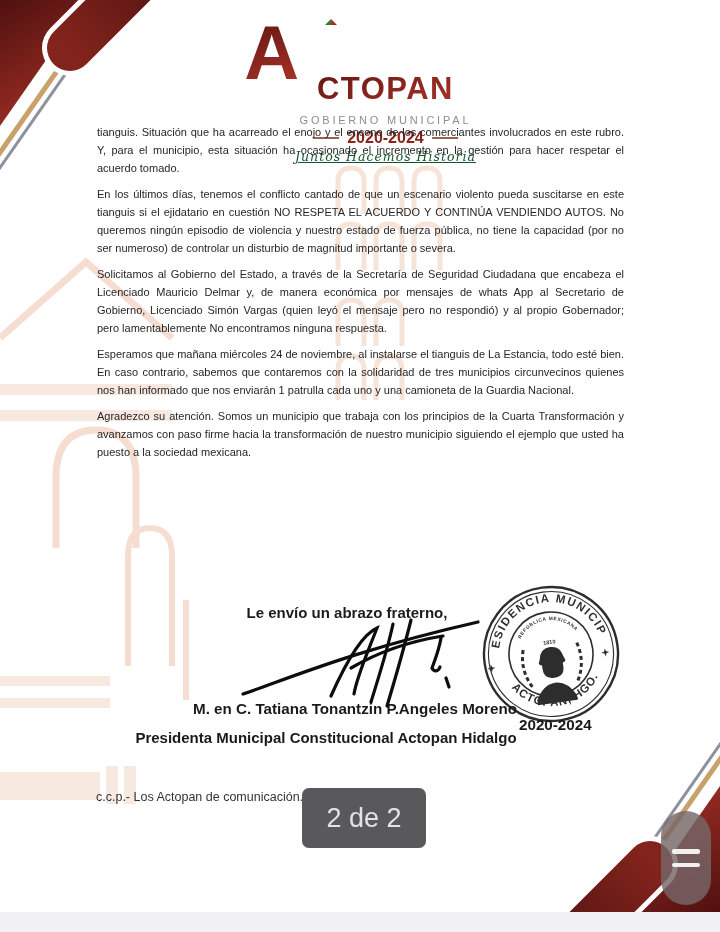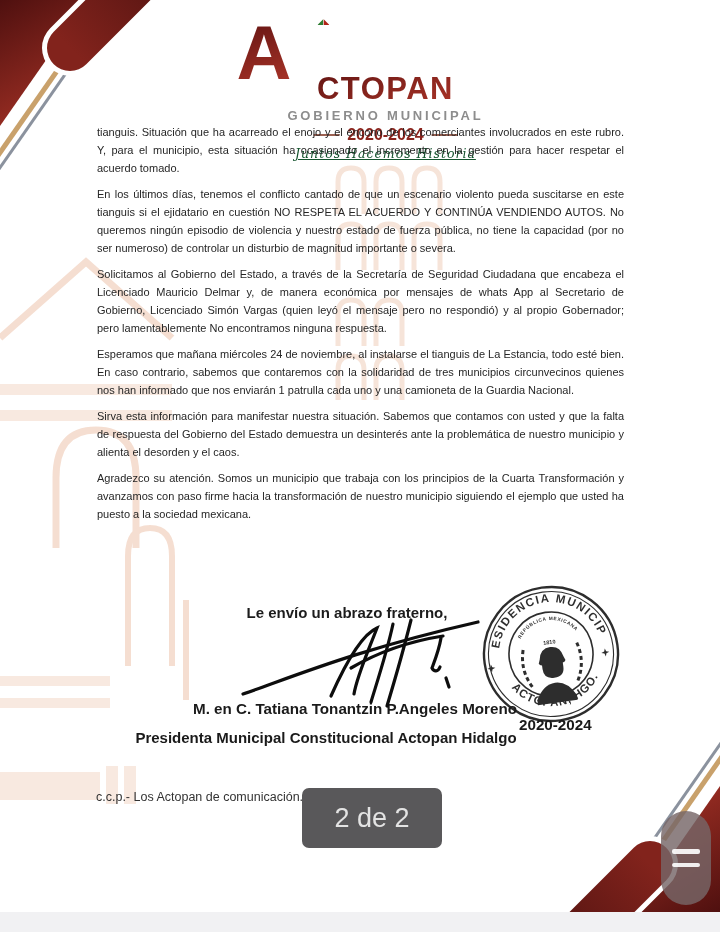--- a/index.html
+++ b/index.html
@@ -22,21 +22,21 @@
     background:linear-gradient(160deg,#6b1815 10%,#a33126 90%);
     -webkit-background-clip:text;background-clip:text;color:transparent;}
   .logo-right{display:flex;flex-direction:column;align-items:center;margin-left:-4px;padding-top:3px;position:relative;}
   .logo-ctopan{font-size:31px;font-weight:bold;letter-spacing:1.5px;line-height:1;
     background:linear-gradient(160deg,#6b1815 10%,#a33126 90%);
     -webkit-background-clip:text;background-clip:text;color:transparent;margin-top:48px;}
   .flag-accent{position:absolute;top:-3px;left:30px;width:12px;height:6px;display:flex;}
   .flag-accent i{display:block;width:6px;height:6px;}
   .flag-accent i.g{background:#2e7d32;clip-path:polygon(0 100%,100% 0,100% 100%);}
   .flag-accent i.r{background:#b02318;clip-path:polygon(0 0,0 100%,100% 100%);}
-  .logo-gob{margin-top:4px;font-size:13px;letter-spacing:2.8px;color:#8d8d8d;font-weight:700;white-space:nowrap;}
+  .logo-gob{margin-top:10px;font-size:11px;letter-spacing:2.8px;color:#8d8d8d;font-weight:400;white-space:nowrap;}
   .logo-term{margin-top:3px;display:flex;align-items:center;gap:8px;font-size:16px;font-weight:bold;color:#8a241d;}
   .logo-term .rule{display:block;width:26px;height:2.5px;background:#9b6152;}
   .logo-slogan{margin-top:2px;font-family:"DejaVu Serif",serif;font-style:italic;font-size:12.5px;color:#14532d;letter-spacing:1px;text-decoration:underline;}
 
   
   .letter{position:absolute;left:97px;top:123px;width:527px;z-index:2;
     text-align:justify;font-size:11px;line-height:18px;color:#262626;}
   .letter p{margin:0 0 8px 0;}
 
   .closing{position:absolute;left:0;width:694px;top:604px;text-align:center;
@@ -47,21 +47,21 @@
 
   .signer-name{position:absolute;left:0;width:710px;top:700px;text-align:center;
     font-size:15.2px;font-weight:bold;color:#1a1a1a;z-index:3;}
   .signer-term{position:absolute;left:519px;top:716px;font-size:15.2px;font-weight:bold;color:#1a1a1a;z-index:3;}
   .signer-title{position:absolute;left:0;width:652px;top:729px;text-align:center;
     font-size:15px;font-weight:bold;color:#1a1a1a;z-index:3;}
 
   .cc-line{position:absolute;left:96px;top:790px;font-size:12.5px;color:#333;z-index:3;}
 
   
-  .page-badge{position:absolute;left:302px;top:788px;width:140px;height:60px;background:#59585a;
+  .page-badge{position:absolute;left:302px;top:788px;width:124px;height:60px;background:#59585a;
     border-radius:7px;display:flex;align-items:center;justify-content:center;
     font-size:27px;color:#e3e3e3;z-index:5;}
   .menu-pill{position:absolute;left:661px;top:811px;width:50px;height:94px;border-radius:25px;
     background:rgba(118,102,104,0.82);z-index:6;display:flex;flex-direction:column;
     align-items:center;justify-content:center;gap:9px;}
   .menu-pill .bar{width:28px;height:4.5px;border-radius:2px;background:rgba(255,255,255,0.9);}
 </style>
 </head>
 <body>
 
@@ -141,21 +141,20 @@
       </div>
       <div class="logo-slogan">Juntos Hacemos Historia</div>
     </div>
   </div>
 
   <div class="letter">
     <p>tianguis. Situación que ha acarreado el enojo y el encono de los comerciantes involucrados en este rubro. Y, para el municipio, esta situación ha ocasionado el incremento en la gestión para hacer respetar el acuerdo tomado.</p>
     <p>En los últimos días, tenemos el conflicto cantado de que un escenario violento pueda suscitarse en este tianguis si el ejidatario en cuestión NO RESPETA EL ACUERDO Y CONTINÚA VENDIENDO AUTOS. No queremos ningún episodio de violencia y nuestro estado de fuerza pública, no tiene la capacidad (por no ser numeroso) de controlar un disturbio de magnitud importante o severa.</p>
     <p>Solicitamos al Gobierno del Estado, a través de la Secretaría de Seguridad Ciudadana que encabeza el Licenciado Mauricio Delmar y, de manera económica por mensajes de whats App al Secretario de Gobierno, Licenciado Simón Vargas (quien leyó el mensaje pero no respondió) y al propio Gobernador; pero lamentablemente No encontramos ninguna respuesta.</p>
     <p>Esperamos que mañana miércoles 24 de noviembre, al instalarse el tianguis de La Estancia, todo esté bien. En caso contrario, sabemos que contaremos con la solidaridad de tres municipios circunvecinos quienes nos han informado que nos enviarán 1 patrulla cada uno y una camioneta de la Guardia Nacional.</p>
-    <p>Sirva esta información para manifestar nuestra situación. Sabemos que contamos con usted y que la falta de respuesta del Gobierno del Estado demuestra un desinterés ante la problemática de nuestro municipio y alienta el desorden y el caos.</p>
     <p>Agradezco su atención. Somos un municipio que trabaja con los principios de la Cuarta Transformación y avanzamos con paso firme hacia la transformación de nuestro municipio siguiendo el ejemplo que usted ha puesto a la sociedad mexicana.</p>
   </div>
 
   <div class="closing">Le envío un abrazo fraterno,</div>
 
   <svg class="signature" width="250" height="100" viewBox="0 0 250 100">
     <g stroke="#0d0d0d" stroke-width="3.2" fill="none" stroke-linecap="round">
       <path d="M8,86 C55,70 120,42 243,14"></path>
       <path d="M96,88 C112,52 128,26 142,20 C132,46 122,68 119,86"></path>
       <path d="M116,60 C140,46 170,34 208,28"></path>

